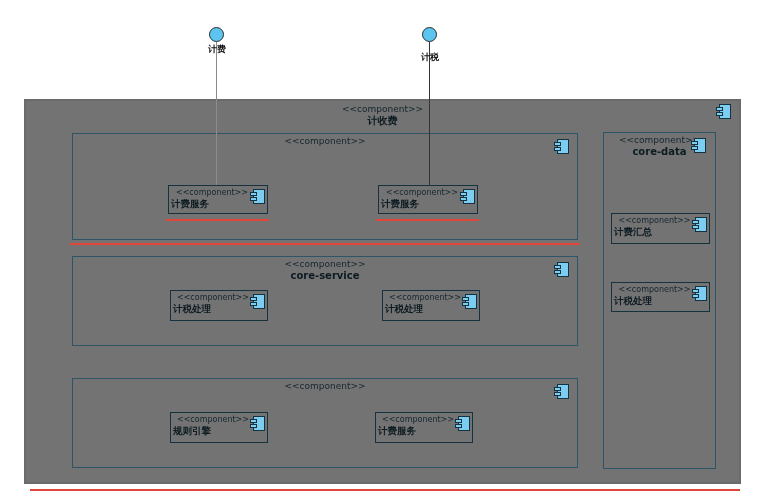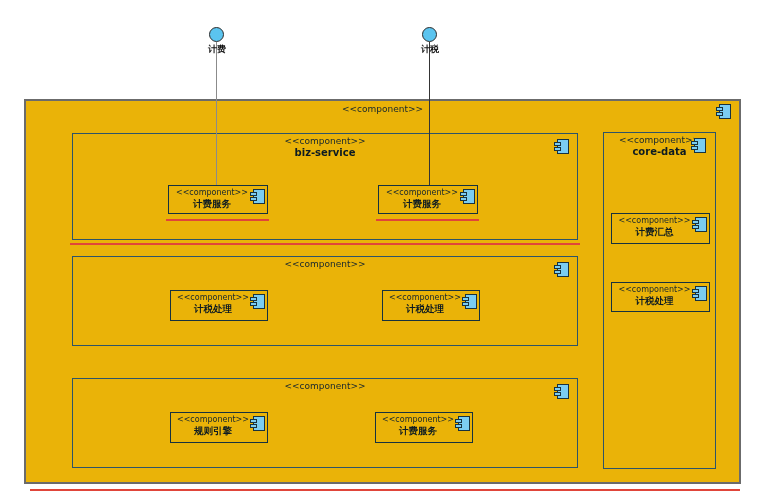--- a/index.html
+++ b/index.html
@@ -1,47 +1,47 @@
 <!DOCTYPE html>
 <html><head>
 <meta charset="utf-8">
 <style>
   html,body{margin:0;padding:0;background:#ffffff;}
   #canvas{
     position:relative;width:758px;height:494px;background:#ffffff;
     font-family:"DejaVu Sans","Liberation Sans",sans-serif;overflow:hidden;
   }
   
-  .box{position:absolute;background:#eab308;box-sizing:border-box;}
+  .box{position:absolute;background:#737373;box-sizing:border-box;}
   .outer{border:2px solid #6b6b6b;}
   .section{border:1.6px solid #2e5468;}
   .small{border:1.4px solid #17323f;}
   .hdr{width:100%;text-align:center;padding-top:2px;}
   .st{font-size:9px;color:#15262e;line-height:11px;letter-spacing:0;}
   .nm{font-size:10px;font-weight:bold;color:#0d1b22;line-height:12px;}
   .small .st{font-size:8px;line-height:10px;padding:2px 14px 0 2px;text-align:center;}
-  .small .nm{font-size:9.5px;line-height:12px;padding:0 14px 0 2px;text-align:center;}
+  .small .nm{font-size:9.5px;line-height:12px;padding:0 14px 0 2px;}
   
   .cicon{position:absolute;width:10px;height:13px;border:1.4px solid #17323f;background:#7bcdf2;}
   .cicon::before,.cicon::after{
     content:'';position:absolute;left:-4.4px;width:5.5px;height:2.2px;
     border:1.3px solid #17323f;background:#7bcdf2;
   }
   .cicon::before{top:1.6px;}
   .cicon::after{bottom:1.6px;}
   .icon-in-small{right:2px;top:3px;}
   
   .lolli{position:absolute;width:13px;height:13px;border-radius:50%;
     background:#5bc4ef;border:1.8px solid #2c2c2c;box-sizing:content-box;z-index:6;}
   #lolli1{left:209px;top:27px;}
   #lolli2{left:422px;top:27px;}
   .lolli-label{position:absolute;transform:translateX(-50%);font-size:9px;font-weight:bold;
     color:#101010;z-index:7;white-space:nowrap;}
   #llab1{left:217px;top:43px;}
-  #llab2{left:430px;top:43px;}
+  #llab2{left:430px;top:51px;}
   .stick{position:absolute;width:1.6px;z-index:5;}
   #stick1{left:215.5px;top:42px;height:143px;background:#8b8b8b;}
   #stick2{left:428.5px;top:42px;height:143px;background:#343434;}
   
   #outer{left:24px;top:99px;width:717px;height:385px;}
   #outer .hdr{padding-top:3px;}
   #biz{left:72px;top:133px;width:506px;height:107px;}
   #core-service{left:72px;top:256px;width:506px;height:90px;}
   #core-rule{left:72px;top:378px;width:506px;height:90px;}
   #core-data{left:603px;top:132px;width:113px;height:337px;}
@@ -74,43 +74,44 @@
   <div class="stick" id="stick1"></div>
   <div class="stick" id="stick2"></div>
   <div class="lolli" id="lolli1"></div>
   <div class="lolli" id="lolli2"></div>
   <div class="lolli-label" id="llab1">计费</div>
   <div class="lolli-label" id="llab2">计税</div>
 
   <div class="box outer" id="outer">
     <div class="hdr">
       <div class="st">&lt;&lt;component&gt;&gt;</div>
+      <div class="nm">计收费</div>
     </div>
   </div>
 
   <div class="box section" id="biz">
     <div class="hdr">
       <div class="st">&lt;&lt;component&gt;&gt;</div>
-      <div class="nm">biz-service</div>
     </div>
   </div>
   <div class="box small" id="b1">
     <div class="st">&lt;&lt;component&gt;&gt;</div>
     <div class="nm">计费服务</div>
     <span class="cicon icon-in-small"></span>
   </div>
   <div class="box small" id="b2">
     <div class="st">&lt;&lt;component&gt;&gt;</div>
     <div class="nm">计费服务</div>
     <span class="cicon icon-in-small"></span>
   </div>
 
   <div class="box section" id="core-service">
     <div class="hdr">
       <div class="st">&lt;&lt;component&gt;&gt;</div>
+      <div class="nm">core-service</div>
     </div>
   </div>
   <div class="box small" id="cs1">
     <div class="st">&lt;&lt;component&gt;&gt;</div>
     <div class="nm">计税处理</div>
     <span class="cicon icon-in-small"></span>
   </div>
   <div class="box small" id="cs2">
     <div class="st">&lt;&lt;component&gt;&gt;</div>
     <div class="nm">计税处理</div>

